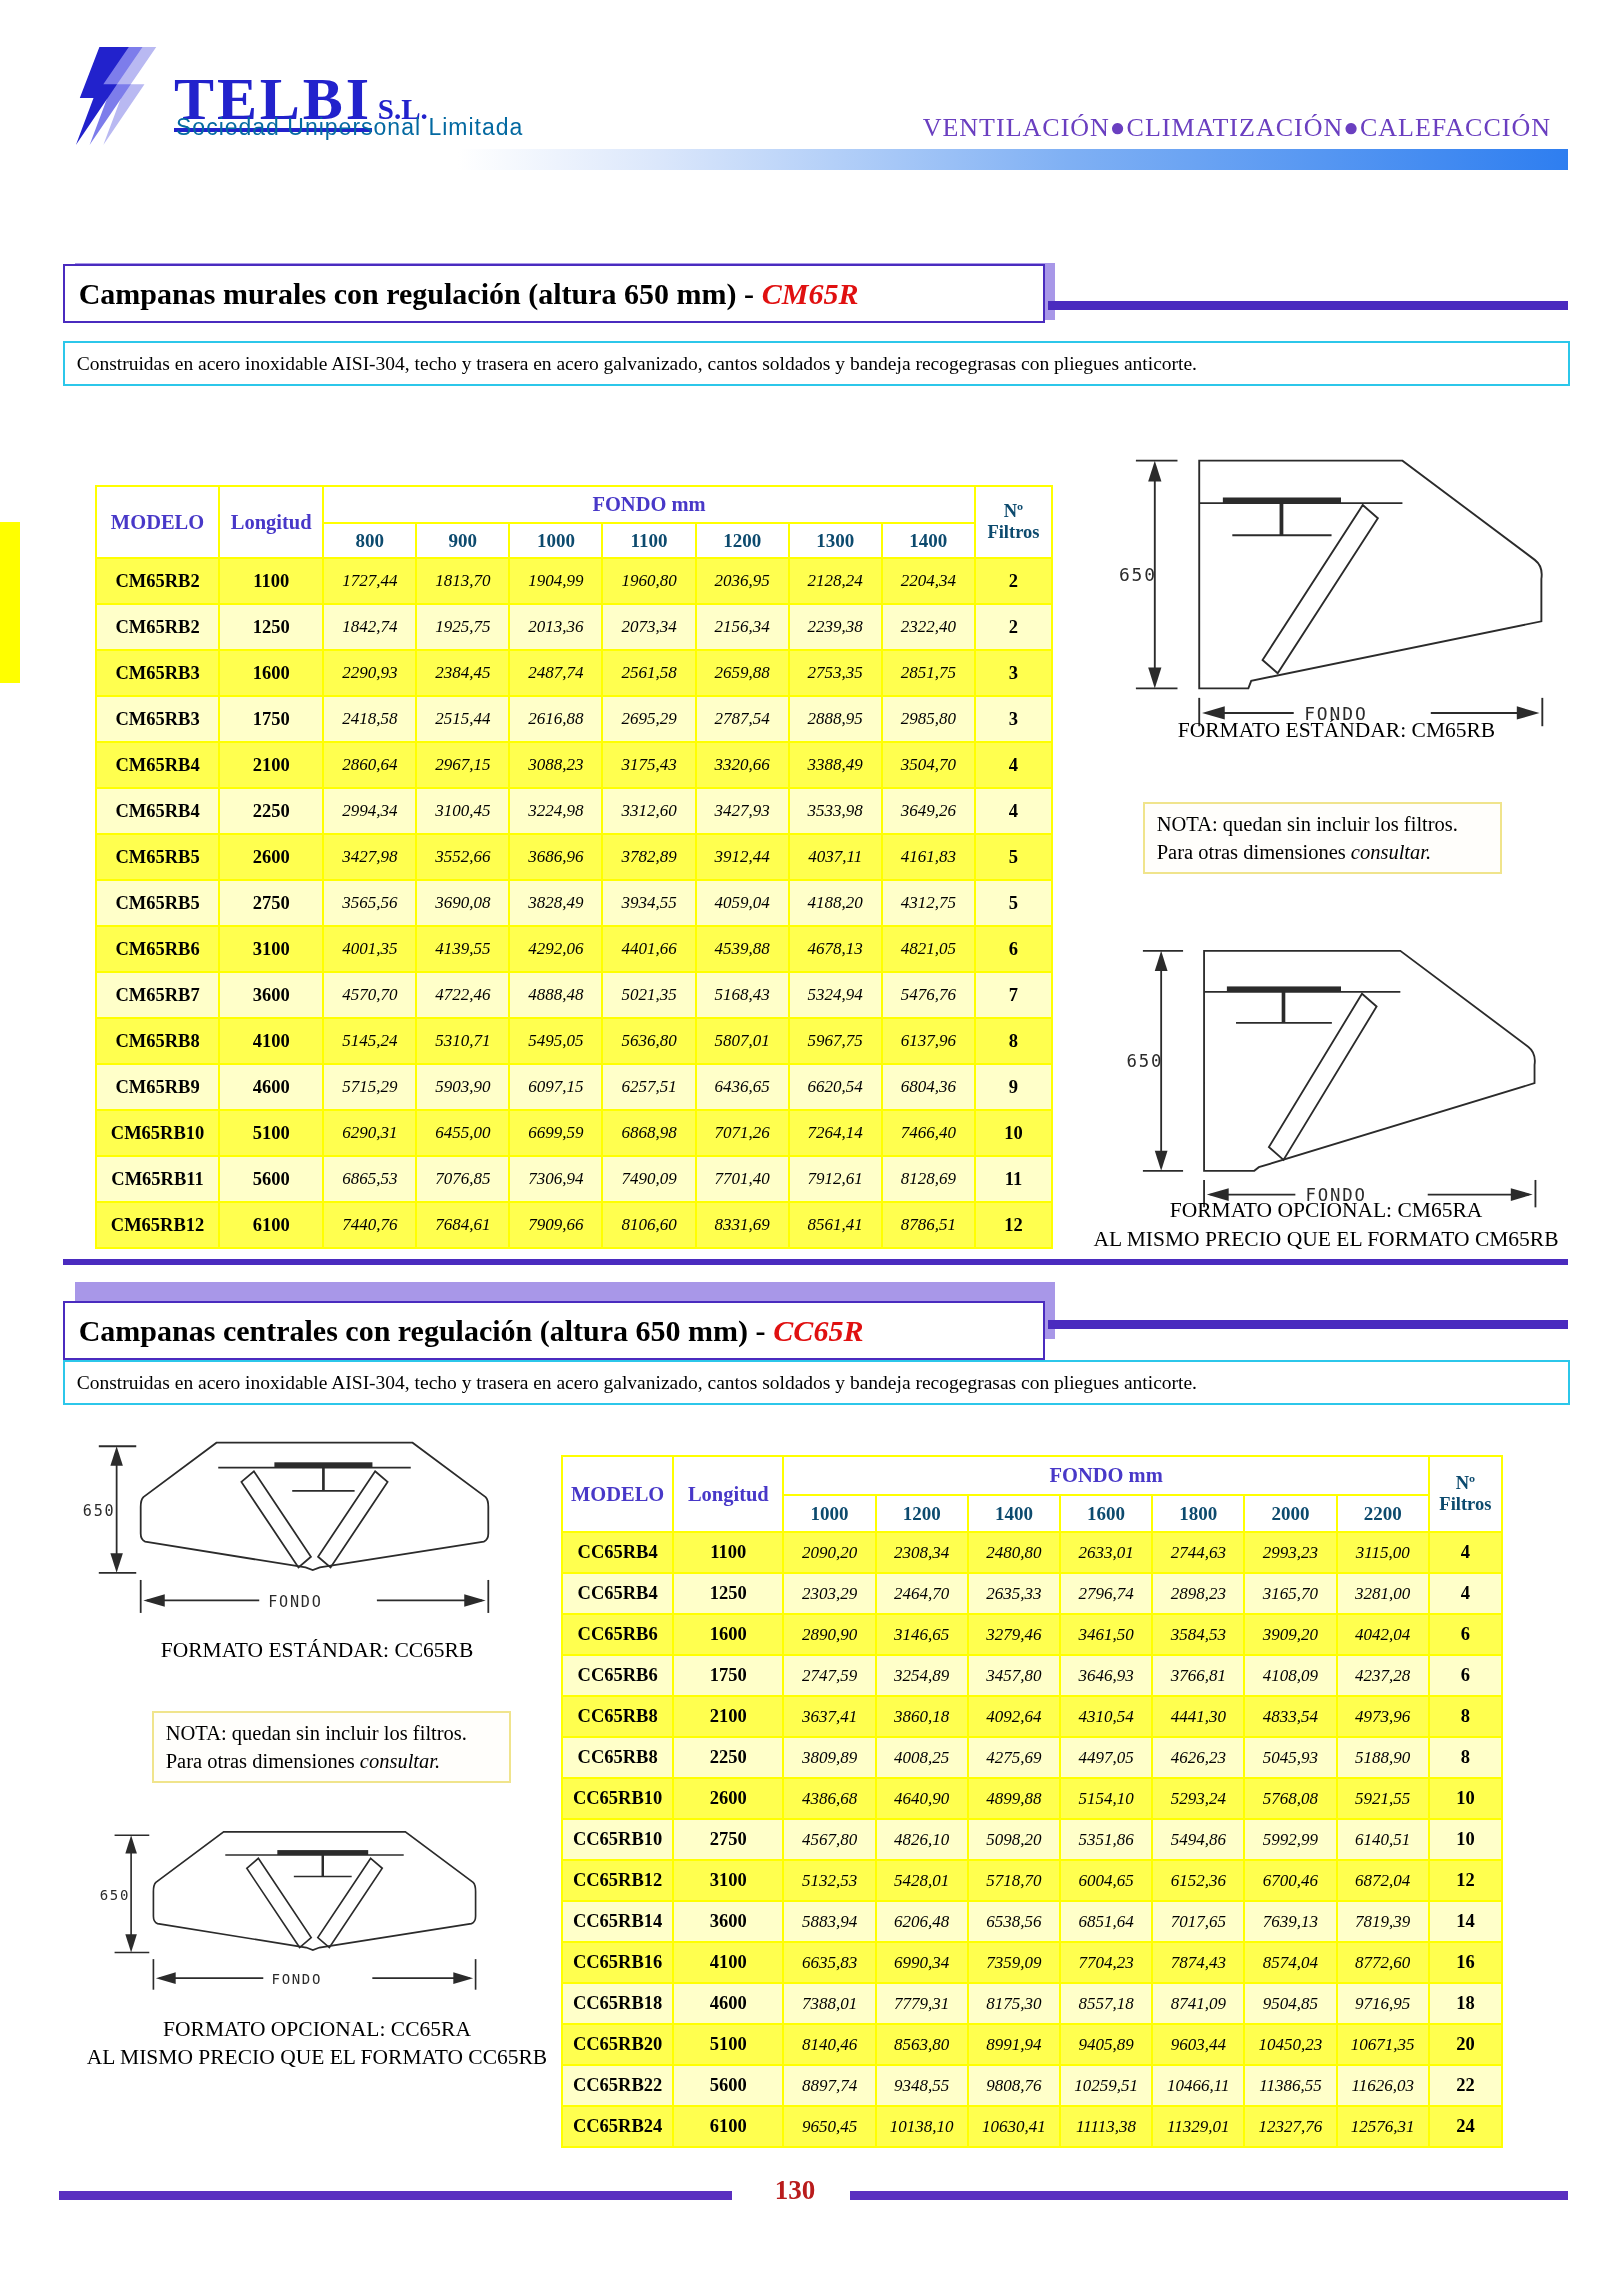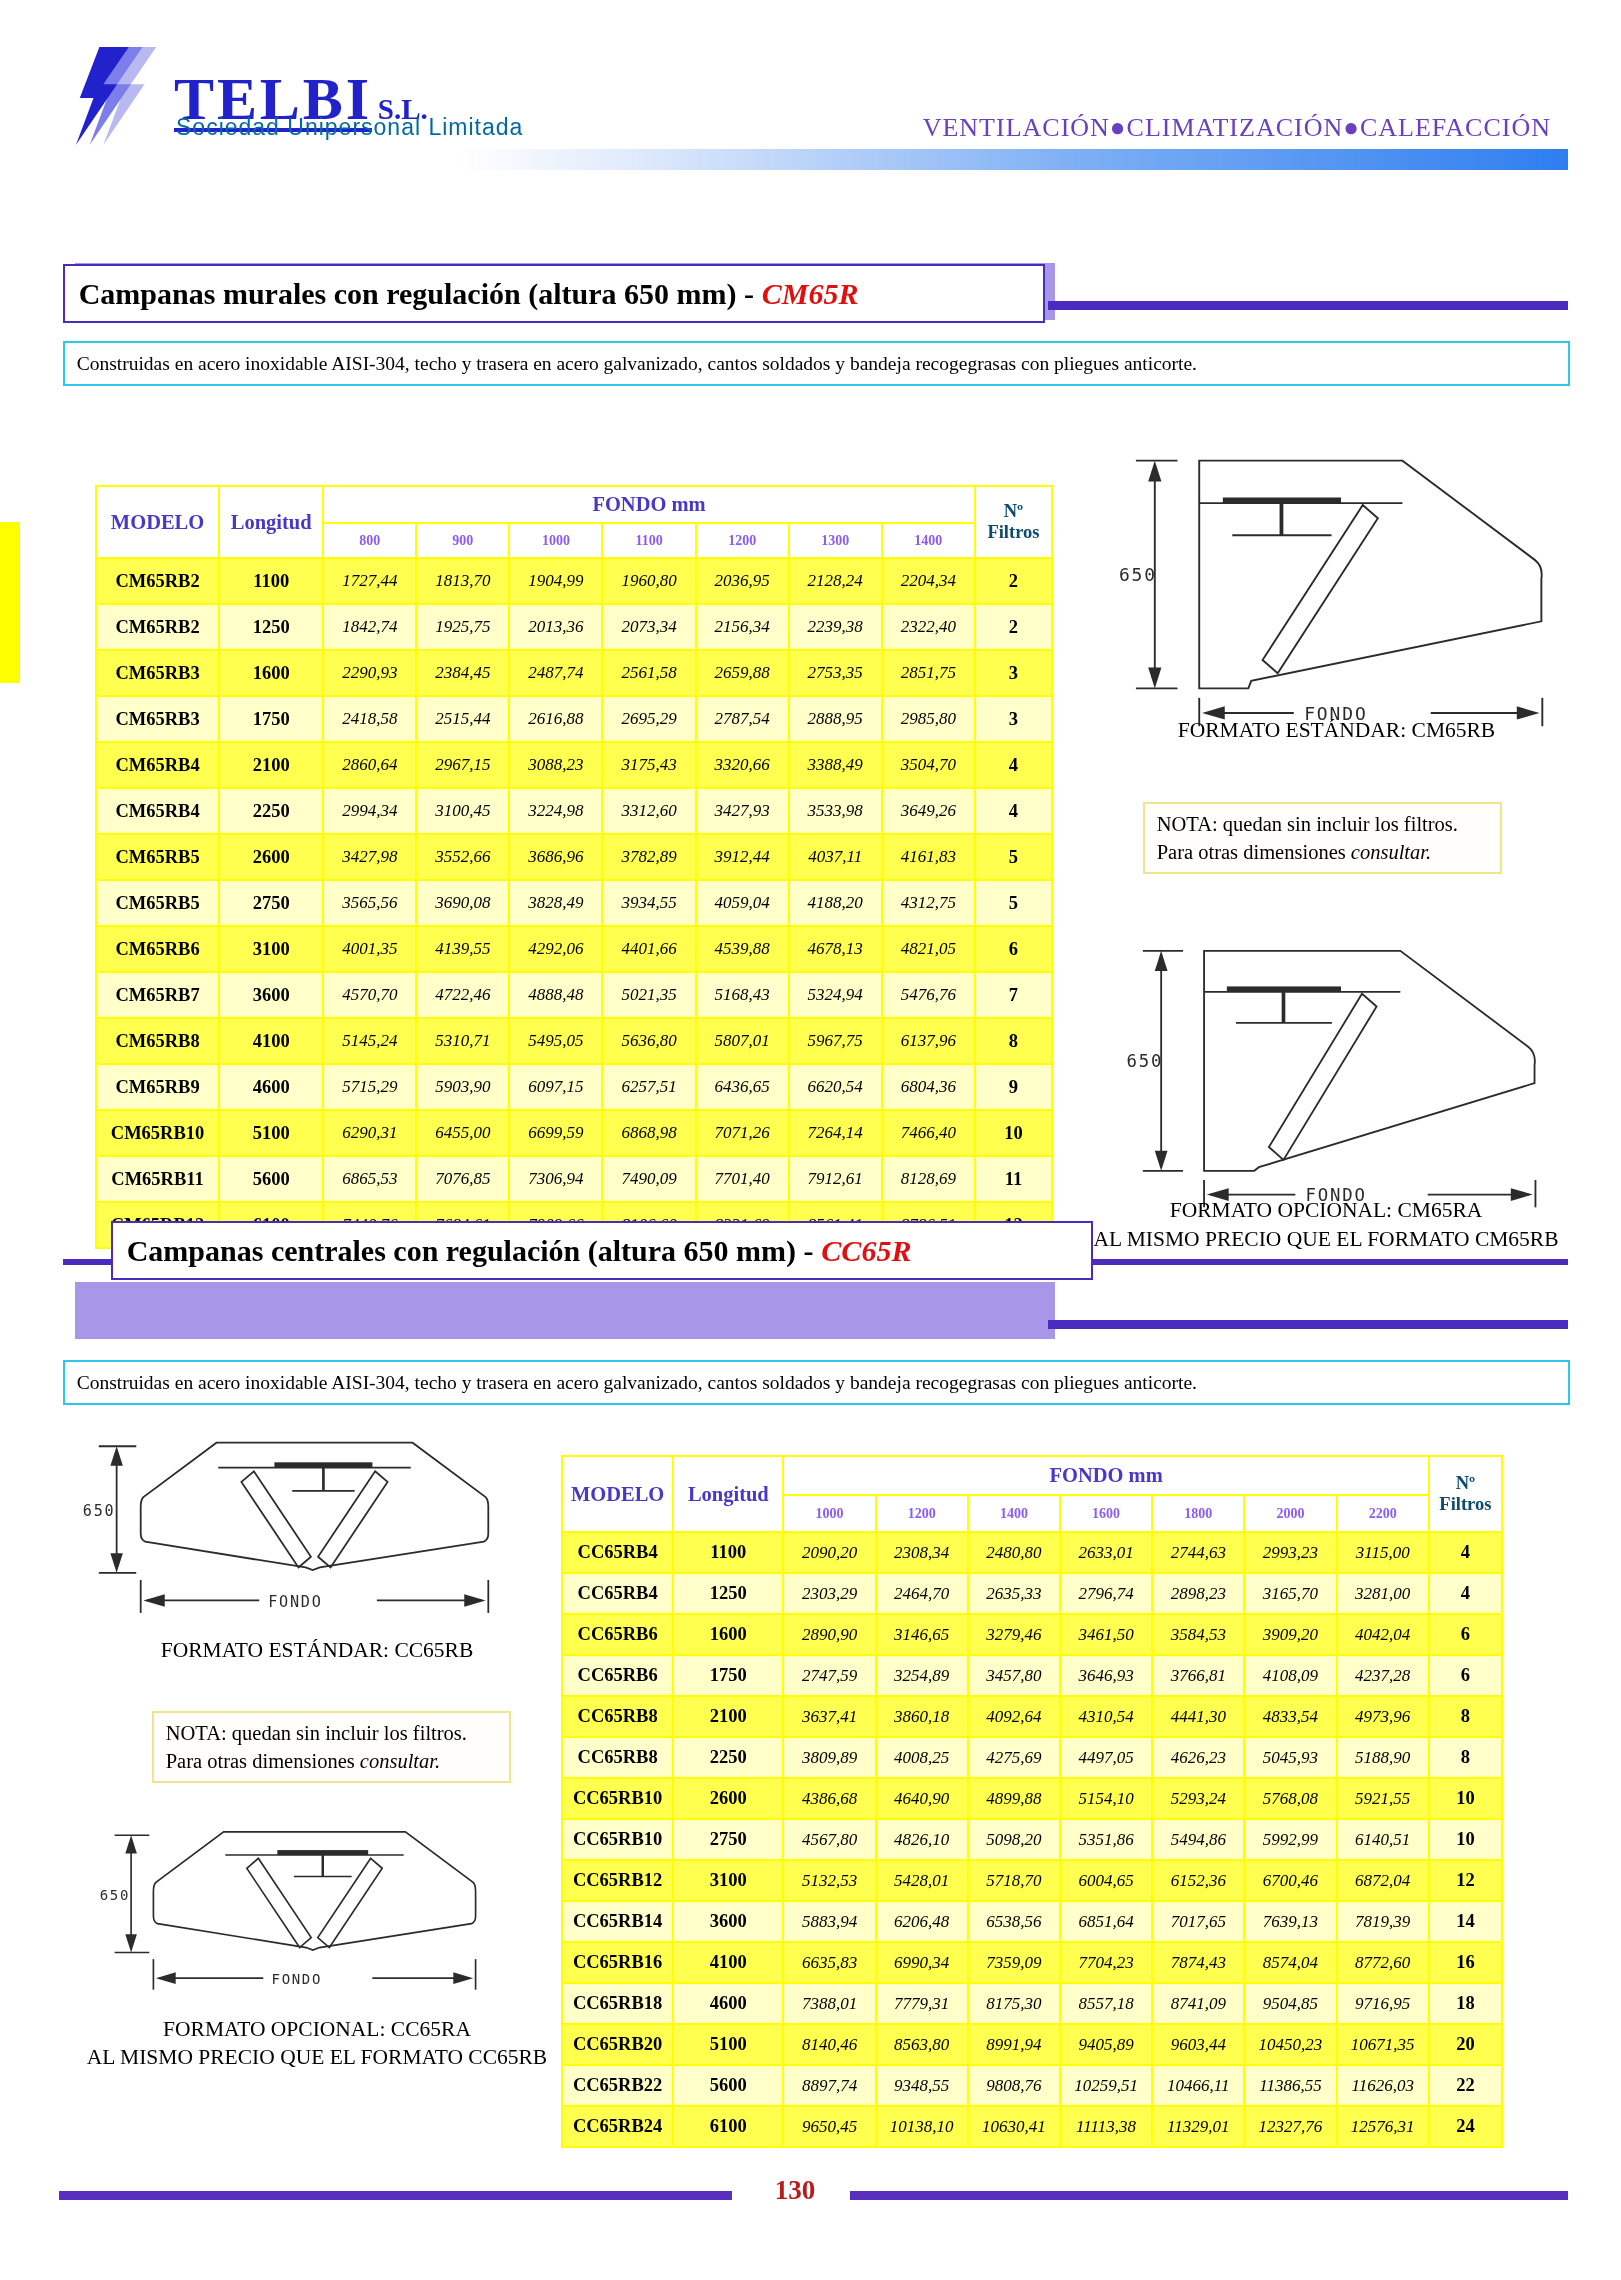--- a/index.html
+++ b/index.html
@@ -32,21 +32,21 @@
 
   .side-tab{left:0;top:522px;width:19.5px;height:161px;background:#ffff00;}
 
   
   table.price{border-collapse:collapse;table-layout:fixed;background:#fff;}
   table.price th,table.price td{border:2px solid #ffff00;text-align:center;vertical-align:middle;
             overflow:hidden;padding:0;}
   table.price{border:2.9px solid #ffff00;}
   th.h-main{font-size:20.5px;color:#4838c8;background:#fff;}
   th.h-filtros{font-size:18.5px;color:#0c4a6e;background:#fff;line-height:21.5px;}
-  th.fondo-num{font-size:14px;color:#8b5cf6;background:#fff;}
+  th.fondo-num{font-size:19px;color:#0c4a6e;background:#fff;}
   tr.row-bright td{background:#ffff4f;}
   tr.row-pale td{background:#ffffc9;}
   td.cell-model{font-weight:bold;font-size:18.5px;}
   td.cell-long{font-weight:bold;font-size:18.5px;}
   td.cell-price{font-style:italic;font-size:17px;}
   td.cell-filters{font-weight:bold;font-size:18.5px;}
   #table1 thead tr.r1{height:37px;}
   #table1 thead tr.r2{height:35px;}
   #table1 tbody tr{height:46px;}
   #table2 thead tr.r1{height:39px;}
@@ -361,21 +361,21 @@
     <polygon class="arrow" points="88,292 112,285 112,299"></polygon>
       <polygon class="arrow" points="445,292 421,285 421,299"></polygon>
     <text x="196" y="299">FONDO</text>
   </svg>
   <div class="abs caption" style="left:1053px;top:1198px;width:546px;">FORMATO OPCIONAL: CM65RA</div>
   <div class="abs caption" style="left:1053px;top:1227px;width:546px;">AL MISMO PRECIO QUE EL FORMATO CM65RB</div>
 
   <div class="abs purple-rule" style="left:63px;top:1259px;width:1505px;height:5.9px;"></div>
   <div class="abs title-shadow" style="left:75px;top:1282px;width:980px;height:57px;"></div>
   <div class="abs purple-rule" style="left:1048px;top:1320px;width:520px;"></div>
-  <div class="abs title-box" style="left:63px;top:1221px;width:964px;margin-left:48px;">
+  <div class="abs title-box" style="left:63px;top:1301px;width:964px;">
     <span>Campanas centrales con regulación (altura 650 mm) -</span><span class="title-code">CC65R</span>
   </div>
 
   <div class="abs desc-box" style="left:63px;top:1360px;width:1491px;">
     <span>Construidas en acero inoxidable AISI-304, techo y trasera en acero galvanizado, cantos soldados y bandeja recogegrasas con pliegues anticorte.</span>
   </div>
 
   <svg class="abs diag" viewBox="0 0 520 230" style="left:66px;top:1432px;width:497px;height:205px;">
     <line x1="18" y1="16" x2="60" y2="16"></line>
       <line x1="18" y1="158" x2="60" y2="158"></line>

